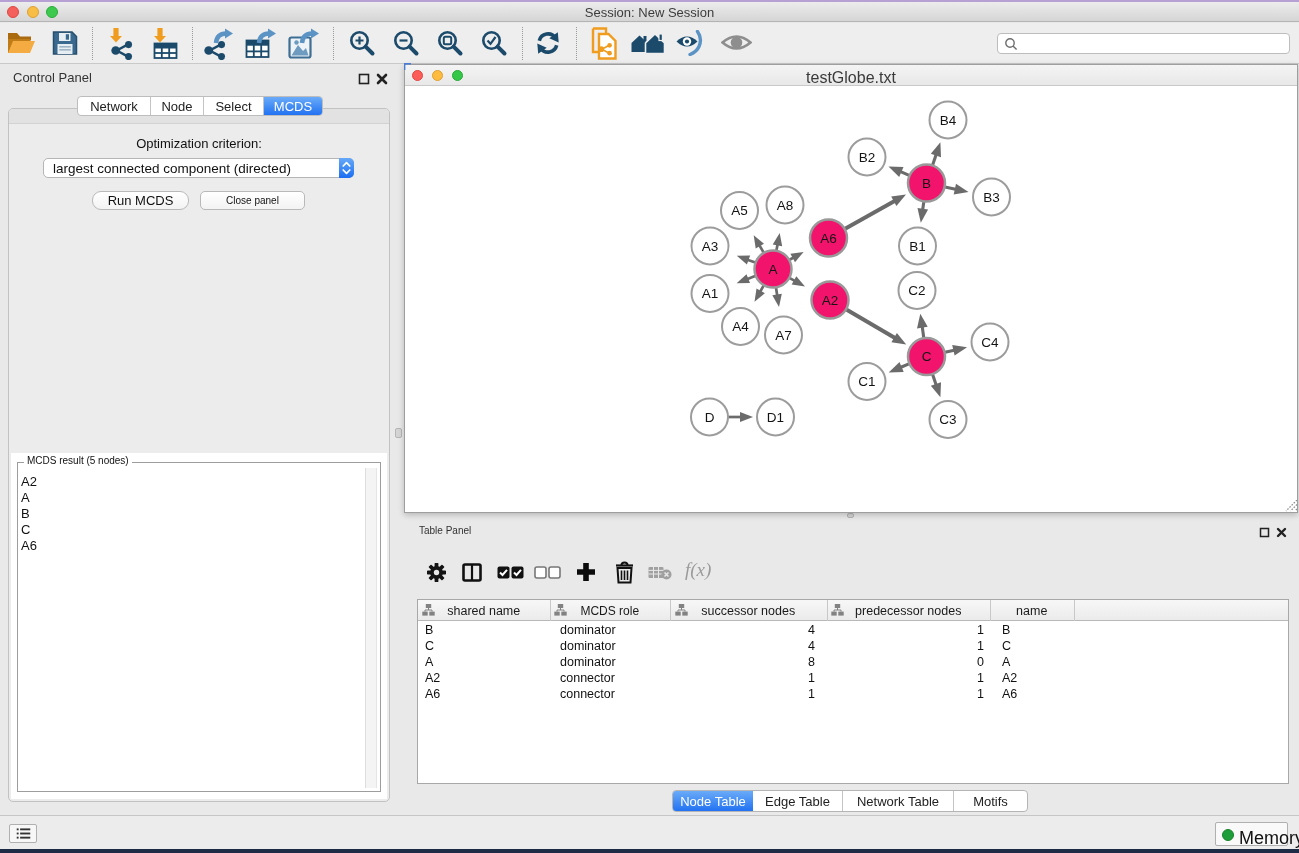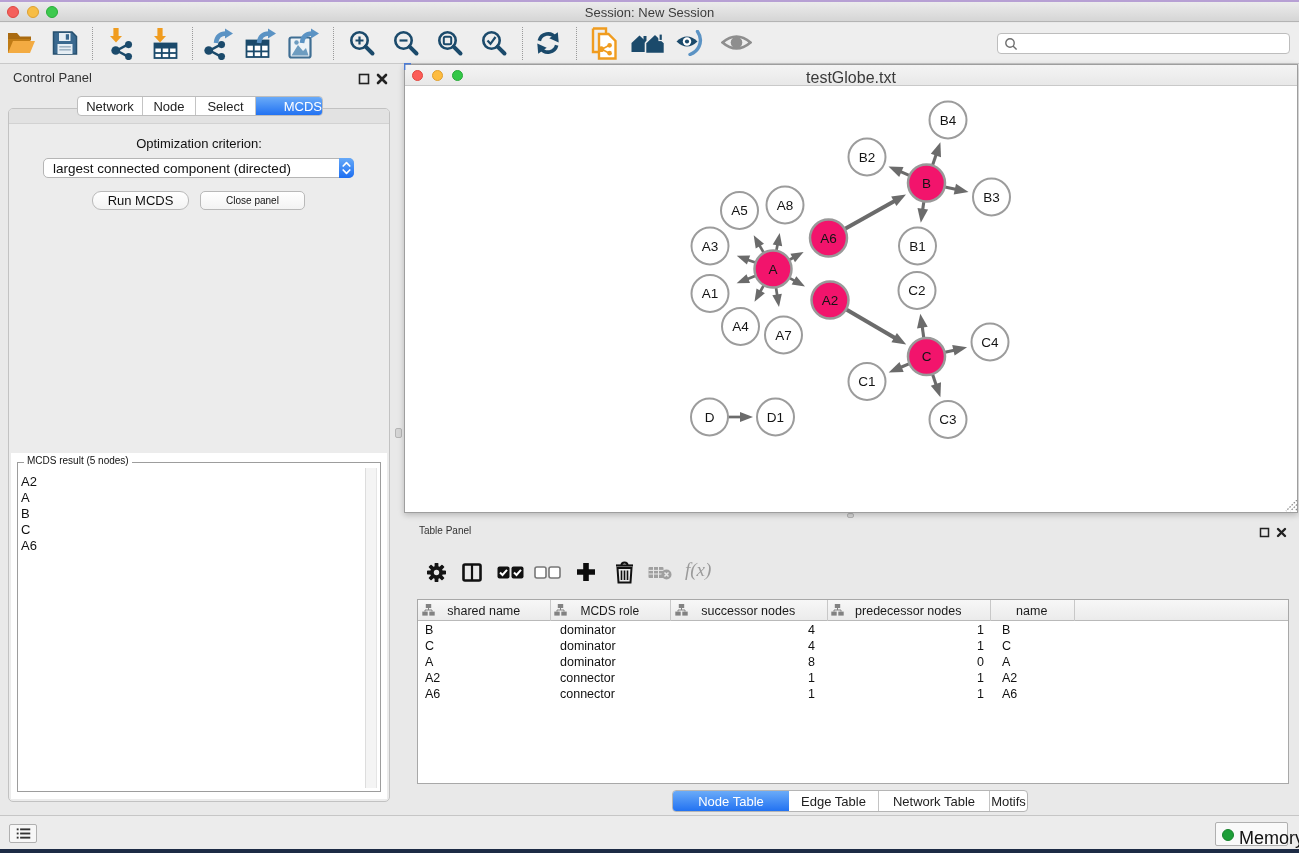--- a/index.html
+++ b/index.html
@@ -164,24 +164,24 @@
     <rect x="1.5" y="1.5" width="9" height="9" fill="none" stroke="#222" stroke-width="1.6"></rect>
   </svg>
 <svg class="abs" style="left:376px;top:73px" width="12" height="12">
     <path d="M2 2 L10 10 M10 2 L2 10" stroke="#222" stroke-width="2.6" stroke-linecap="round"></path>
   </svg>
 
 <div class="abs" style="left:8px;top:108px;width:382px;height:694px;background:#ececec;border:1px solid #c2c2c2;border-radius:5px"></div>
 <div class="abs" style="left:9px;top:109px;width:380px;height:15px;background:#e2e2e2;border-bottom:1px solid #d2d2d2;border-radius:4px 4px 0 0"></div>
 
 <div class="abs" style="left:77px;top:96px;width:246px;height:20px;background:#fff;border:1px solid #bdbdbd;border-radius:4px;overflow:hidden;display:flex">
-<div style="width:65px;border-right:1px solid #c4c4c4;text-align:center;font-size:13px;color:#222;line-height:19px">Network</div>
+<div style="width:73px;border-right:1px solid #c4c4c4;text-align:center;font-size:13px;color:#222;line-height:19px">Network</div>
 <div style="width:53px;border-right:1px solid #c4c4c4;text-align:center;font-size:13px;color:#222;line-height:19px">Node</div>
 <div style="width:60px;border-right:1px solid #c4c4c4;text-align:center;font-size:13px;color:#222;line-height:19px">Select</div>
-<div style="flex:1;background:linear-gradient(#6aabf8,#2272f2);text-align:right;font-size:13px;color:#fff;line-height:19px">MCDS</div>
+<div style="flex:1;background:linear-gradient(#6aabf8,#2272f2);text-align:center;font-size:13px;color:#fff;line-height:19px">MCDS</div>
 </div>
 
 <div class="abs" style="left:8px;top:136px;width:382px;text-align:center;font-size:13px;color:#111">Optimization criterion:</div>
 
 <div class="abs" style="left:43px;top:158px;width:311px;height:20px;background:#fff;border:1px solid #b5b5b5;border-radius:5px"></div>
 <div class="abs" style="left:53px;top:161px;font-size:13.5px;color:#111">largest connected component (directed)</div>
 <div class="abs" style="left:339px;top:158px;width:15px;height:20px;background:linear-gradient(#66a9f8,#1c6ef2);border-radius:0 5px 5px 0"></div>
 <svg class="abs" style="left:340px;top:160px" width="13" height="16" viewBox="0 0 13 16">
     <path d="M3.2 6 L6.5 2.6 L9.8 6" fill="none" stroke="#fff" stroke-width="1.7" stroke-linecap="round" stroke-linejoin="round"></path>
     <path d="M3.2 10 L6.5 13.4 L9.8 10" fill="none" stroke="#fff" stroke-width="1.7" stroke-linecap="round" stroke-linejoin="round"></path>
@@ -435,21 +435,21 @@
 <div class="abs" style="left:715px;top:669.5px;width:100px;text-align:right;font-size:12.5px;color:#111;line-height:16px">1</div>
 <div class="abs" style="left:884px;top:669.5px;width:100px;text-align:right;font-size:12.5px;color:#111;line-height:16px">1</div>
 <div class="abs" style="left:1002px;top:669.5px;font-size:12.5px;color:#111;line-height:16px">A2</div>
 <div class="abs" style="left:425px;top:685.5px;font-size:12.5px;color:#111;line-height:16px">A6</div>
 <div class="abs" style="left:560px;top:685.5px;font-size:12.5px;color:#111;line-height:16px">connector</div>
 <div class="abs" style="left:715px;top:685.5px;width:100px;text-align:right;font-size:12.5px;color:#111;line-height:16px">1</div>
 <div class="abs" style="left:884px;top:685.5px;width:100px;text-align:right;font-size:12.5px;color:#111;line-height:16px">1</div>
 <div class="abs" style="left:1002px;top:685.5px;font-size:12.5px;color:#111;line-height:16px">A6</div>
 
 <div class="abs" style="left:672px;top:790px;width:356px;height:22px;background:#fff;border:1px solid #b5b5b5;border-radius:4px;overflow:hidden;display:flex">
-<div style="width:116px;background:linear-gradient(#6aabf8,#2272f2);text-align:center;font-size:13px;color:#fff;line-height:21px">Node Table</div>
+<div style="width:80px;background:linear-gradient(#6aabf8,#2272f2);text-align:center;font-size:13px;color:#fff;line-height:21px">Node Table</div>
 <div style="width:90px;border-right:1px solid #c4c4c4;text-align:center;font-size:13px;color:#222;line-height:21px">Edge Table</div>
 <div style="width:111px;border-right:1px solid #c4c4c4;text-align:center;font-size:13px;color:#222;line-height:21px">Network Table</div>
 <div style="flex:1;text-align:center;font-size:13px;color:#222;line-height:21px">Motifs</div>
 </div>
 
 <div class="abs" style="left:0;top:815px;width:1299px;height:34px;background:#ececec;border-top:1px solid #c6c6c6"></div>
 <div class="abs" style="left:9px;top:824px;width:28px;height:19px;border:1px solid #b0b0b0;border-radius:2px;background:#f7f7f7"></div>
 <svg class="abs" style="left:14.5px;top:828px" width="17" height="11" viewBox="0 0 16 13">
     <g fill="#333">
       <rect x="0" y="0.5" width="2.2" height="2.2"></rect>

